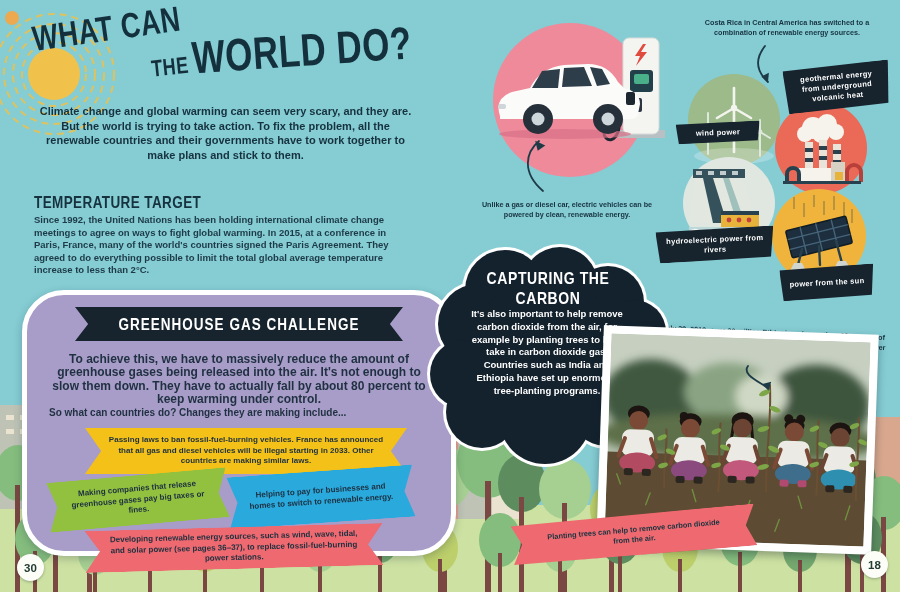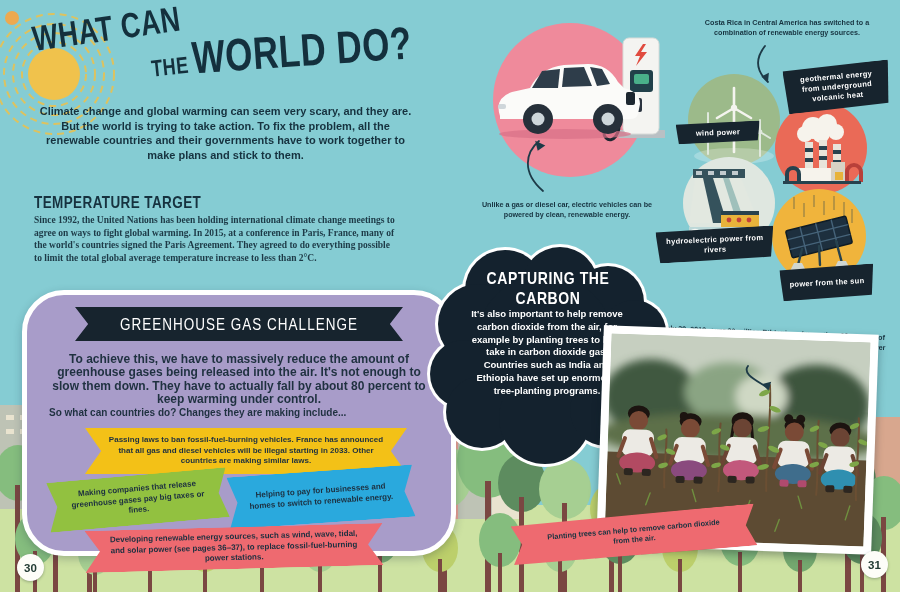--- a/index.html
+++ b/index.html
@@ -6,42 +6,42 @@
   #spread{
     position:relative;width:900px;height:592px;overflow:hidden;
     background:#85ccd3;
     font-family:"Liberation Sans",sans-serif;
     color:#1d3a47;
   }
   .abs{position:absolute;}
   
   .title-font{font-weight:700;color:#14303d;letter-spacing:.5px;}
   .caption{font-size:7.2px;font-weight:700;line-height:9.6px;color:#173340;text-align:center;}
-  .bodytext{font-size:9.5px;font-weight:600;line-height:12.6px;color:#1d3a47;font-family:Liberation Serif, serif;}
+  .bodytext{font-size:9.5px;font-weight:600;line-height:12.6px;color:#1d3a47;}
   
   #title-line1{left:30px;top:20px;font-size:27px;transform:rotate(-8deg) scaleY(1.3);transform-origin:left top;}
   #title-line2{left:150px;top:56px;font-size:18px;transform:rotate(-6deg) scaleY(1.3);transform-origin:left top;}
   #title-line3{left:190px;top:32px;font-size:35px;transform:rotate(-4deg) scaleY(1.3);transform-origin:left top;}
   #intro{left:33px;top:104px;width:385px;font-size:11px;font-weight:700;line-height:14.6px;text-align:center;color:#16323f;}
   #tt-heading{left:34px;top:193px;font-size:13.5px;font-weight:700;letter-spacing:.4px;color:#16323f;transform:scaleY(1.25);transform-origin:left top;}
   #tt-body{left:34px;top:214px;width:362px;}
   #challenge-panel{
     left:22px;top:290px;width:424px;height:256px;
     background:#a89cc9;border:5px solid #fff;border-radius:42px;
     box-shadow:0 3px 8px rgba(20,40,60,.25);
   }
   .ribbon{
     display:flex;align-items:center;justify-content:center;text-align:center;
     clip-path:polygon(0 0,100% 0,95% 50%,100% 100%,0 100%,5% 50%);
     font-size:8px;font-weight:700;line-height:10.6px;color:#1d3040;
     padding:4px 20px;box-sizing:border-box;
   }
   #gg-ribbon{
     left:48px;top:12px;width:328px;height:34px;background:#17242e;
-    color:#fff;font-size:13.5px;letter-spacing:1px;font-weight:400;
+    color:#fff;font-size:13.5px;letter-spacing:1px;font-weight:700;
     clip-path:polygon(0 0,100% 0,96% 50%,100% 100%,0 100%,4% 50%);
     display:flex;align-items:center;justify-content:center;
   }
   #gg-ribbon span{transform:scaleY(1.25);}
   #panel-para1{left:22px;top:58px;width:380px;font-size:12px;font-weight:700;line-height:13.4px;text-align:center;color:#1f3140;}
   #panel-para2{left:22px;top:112px;width:380px;font-size:10px;font-weight:700;text-align:left;color:#1f3140;}
   #ribbon-yellow{left:58px;top:133px;width:322px;height:46px;background:#f3c117;}
   #ribbon-green{left:21px;top:180px;width:180px;height:50px;background:#92c140;transform:rotate(-5deg);}
   #ribbon-blue{left:201px;top:176px;width:186px;height:52px;background:#2aa9dd;transform:rotate(-4deg);}
   #ribbon-pink{left:58px;top:232px;width:298px;height:42px;background:#ee6a70;transform:rotate(-1.5deg);}
@@ -529,16 +529,16 @@
       <polygon points="768,82 760,79 766,73" transform="rotate(18 768 82)"></polygon>
       <polygon points="539,141 533,148 544,150" transform="rotate(-165 539 146)"></polygon>
       <polygon points="770,390 761,388 767,381" transform="rotate(35 768 388)"></polygon>
     </g>
   </svg>
 
   <div class="abs z7 page-circle" id="page-30">
     <span>30</span>
   </div>
   <div class="abs z7 page-circle" id="page-31">
-    <span>31</span>
+    <span>18</span>
   </div>
 
 </div>
 
 </body></html>

